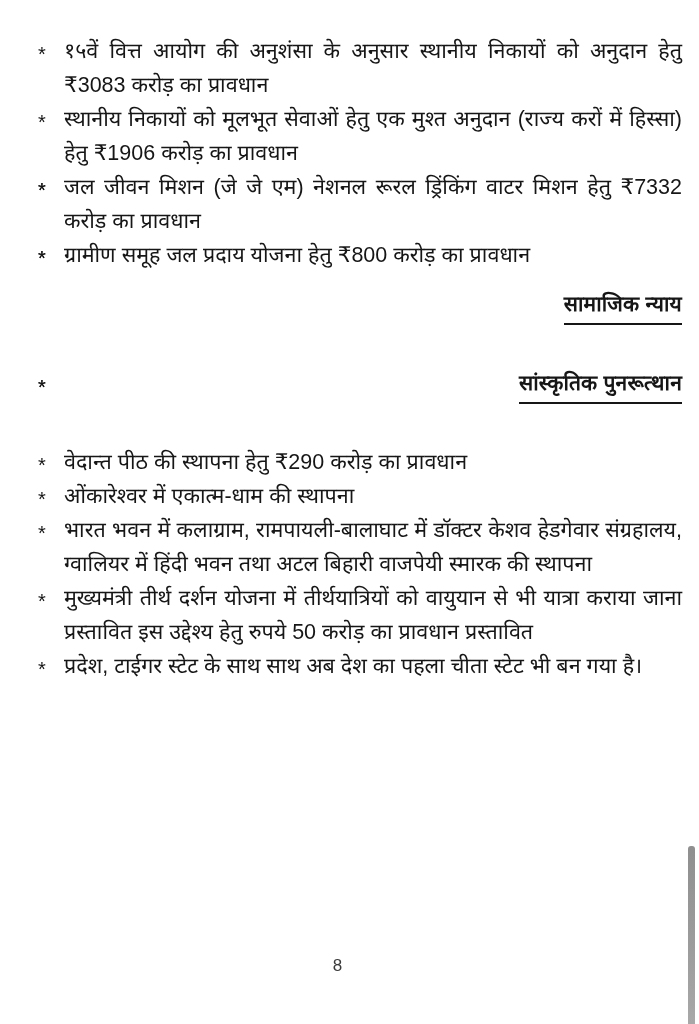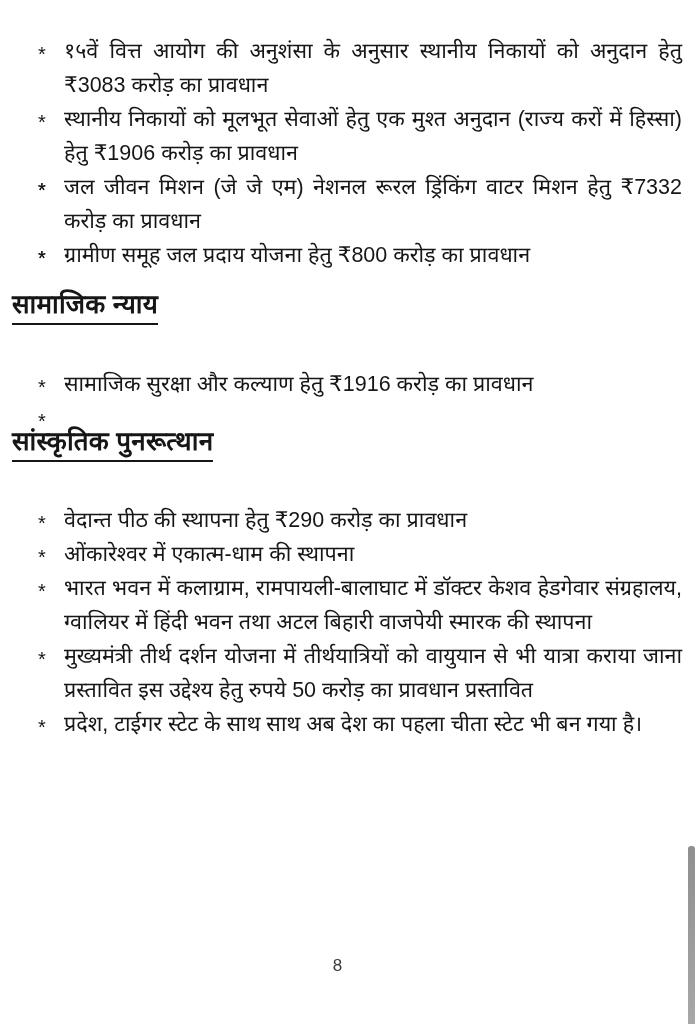--- a/index.html
+++ b/index.html
@@ -17,24 +17,25 @@
     font-family: "Liberation Sans", "DejaVu Sans", sans-serif;
     overflow: hidden;
   }
   .content {
     box-sizing: border-box;
     padding: 34px 17px 0 0;
   }
   .section { margin: 0; }
   .section-heading {
     margin: 0 0 0 12px;
-    font-size: 26px;
+    font-size: 21px;
     line-height: 32px;
     font-weight: 700;
     letter-spacing: 0.2px;
+    text-align: right;
   }
   .section-heading .heading-text {
     display: inline-block;
     border-bottom: 2px solid #161616;
     padding-bottom: 3px;
   }
   
   .section.sec-1 .section-heading { margin-top: 16px; margin-bottom: 42px; }
   .section.sec-2 .section-heading { margin-top: 24px; margin-bottom: 41px; }
 
@@ -90,21 +91,21 @@
           <li><span class="bullet-marker">*</span><span class="seg">स्थानीय निकायों को मूलभूत सेवाओं हेतु एक मुश्त अनुदान (राज्य करों में हिस्सा) हेतु ₹1906 करोड़ का प्रावधान</span></li>
           <li><span class="bullet-marker">*</span></li>
           <li><span class="bullet-marker">*</span><span class="seg">जल जीवन मिशन (जे जे एम) नेशनल रूरल ड्रिंकिंग वाटर मिशन हेतु ₹7332 करोड़ का प्रावधान</span></li>
           <li><span class="bullet-marker">*</span></li>
           <li><span class="bullet-marker">*</span><span class="seg">ग्रामीण समूह जल प्रदाय योजना हेतु ₹800 करोड़ का प्रावधान</span></li>
         </ul>
       </section>
       <section class="section sec-1">
         <h2 class="section-heading"><span class="heading-text">सामाजिक न्याय</span></h2>
         <ul class="bullet-list">
-          <li><span class="bullet-marker">*</span><span class="seg">सामाजिक सुरक्षा और कल्याण हेतु ₹1916 करोड़ का प्रावधान</span></li>
+          <li><span class="bullet-marker">*</span></li>
           <li><span class="bullet-marker">*</span></li>
         </ul>
       </section>
       <section class="section sec-2">
         <h2 class="section-heading"><span class="heading-text">सांस्कृतिक पुनरूत्थान</span></h2>
         <ul class="bullet-list">
           <li><span class="bullet-marker">*</span><span class="seg">वेदान्त पीठ की स्थापना हेतु ₹290 करोड़ का प्रावधान</span></li>
           <li><span class="bullet-marker">*</span><span class="seg">ओंकारेश्वर में </span><span class="seg-bold">एकात्म-धाम</span><span class="seg"> की स्थापना</span></li>
           <li><span class="bullet-marker">*</span><span class="seg">भारत भवन में कलाग्राम, रामपायली-बालाघाट में डॉक्टर केशव हेडगेवार संग्रहालय, ग्वालियर में हिंदी भवन तथा अटल बिहारी वाजपेयी स्मारक की स्थापना</span></li>
           <li><span class="bullet-marker">*</span><span class="seg-bold">मुख्यमंत्री तीर्थ दर्शन योजना</span><span class="seg"> में तीर्थयात्रियों को वायुयान से भी यात्रा कराया जाना प्रस्तावित इस उद्देश्य हेतु रुपये 50 करोड़ का प्रावधान प्रस्तावित</span></li>

